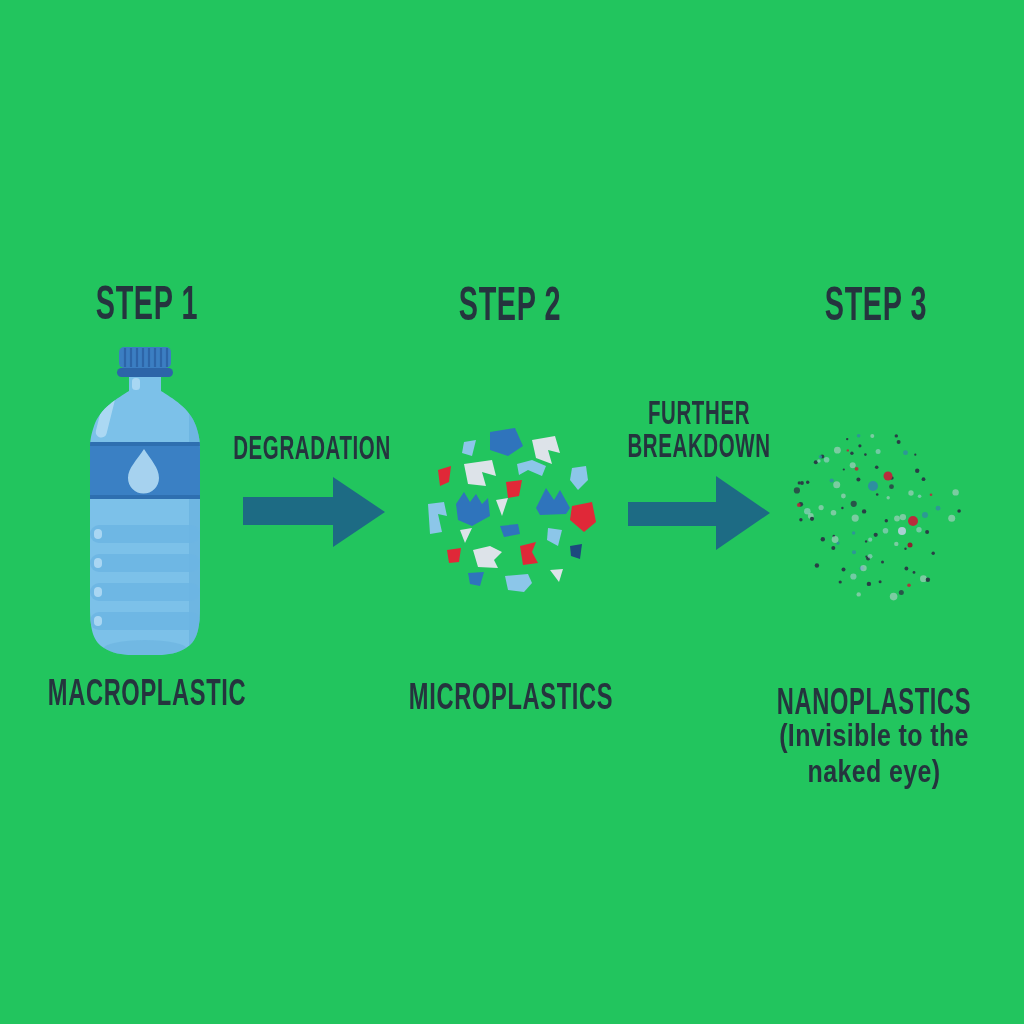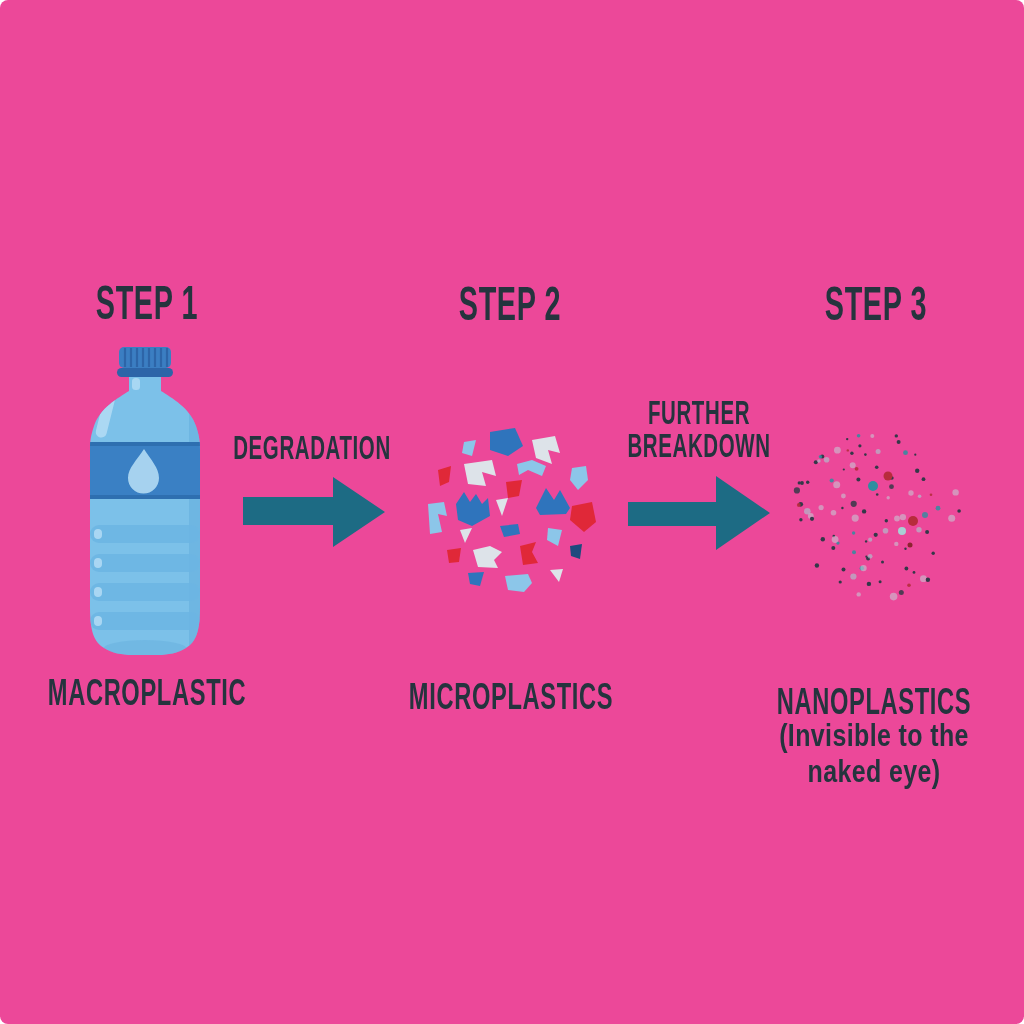--- a/index.html
+++ b/index.html
@@ -1,17 +1,17 @@
 <!DOCTYPE html>
 <html style="--text: #25343e; --arrow: #1d6b84; --bottle-body: #7cc1e9; --bottle-highlight: #b0daf4; --bottle-shadow: #5ea9d9; --bottle-label: #3a80c4; --bottle-label-edge: #2e6fb0; --bottle-droplet: #a6d2ef; --bottle-cap: #3b7ec2; --bottle-cap-dark: #2d65a8; --bottle-rib: #6db6e3; --fragment-blue: #2f74bc; --fragment-light-blue: #8cc6e9; --fragment-gray: #dde3e9; --fragment-red: #e02838; --fragment-navy: #1d4a7e; --dot-dark: #2a3844; --dot-teal: #2e8fa0; --dot-red: #b72c3c; --dot-gray: #c5d1d8; --dot-light-teal: #a9cfd4;"><head>
 <meta charset="utf-8">
 <style>
   html,body{margin:0;padding:0;background:#ffffff;}
-  #canvas{position:relative;width:1024px;height:1024px;background:#ec4899;overflow:hidden;
-          font-family:"Liberation Sans","DejaVu Sans",sans-serif;color:var(--text,#25343e);border-radius:8px;}
+  #canvas{position:relative;width:1024px;height:1024px;background:#22c55e;overflow:hidden;
+          font-family:"Liberation Sans","DejaVu Sans",sans-serif;color:var(--text,#25343e);}
   .abs{position:absolute;}
   .ctext{text-align:center;font-weight:700;white-space:nowrap;}
   .hdr{font-size:48px;letter-spacing:1px;transform:scaleX(0.60);transform-origin:center;}
   .caption{font-size:37px;letter-spacing:1px;transform:scaleX(0.64);transform-origin:center;}
   .arrowlbl{font-size:33px;letter-spacing:1px;line-height:1.0;transform:scaleX(0.62);transform-origin:center;}
   .sublbl{font-size:32px;letter-spacing:0.5px;line-height:1.12;transform:scaleX(0.78);transform-origin:center;}
   .col-center{width:600px;margin-left:-300px;}
   svg{display:block;}
   .frag-blue{fill:var(--fragment-blue);} .frag-lblue{fill:var(--fragment-light-blue);}
   .frag-gray{fill:var(--fragment-gray);} .frag-red{fill:var(--fragment-red);}

